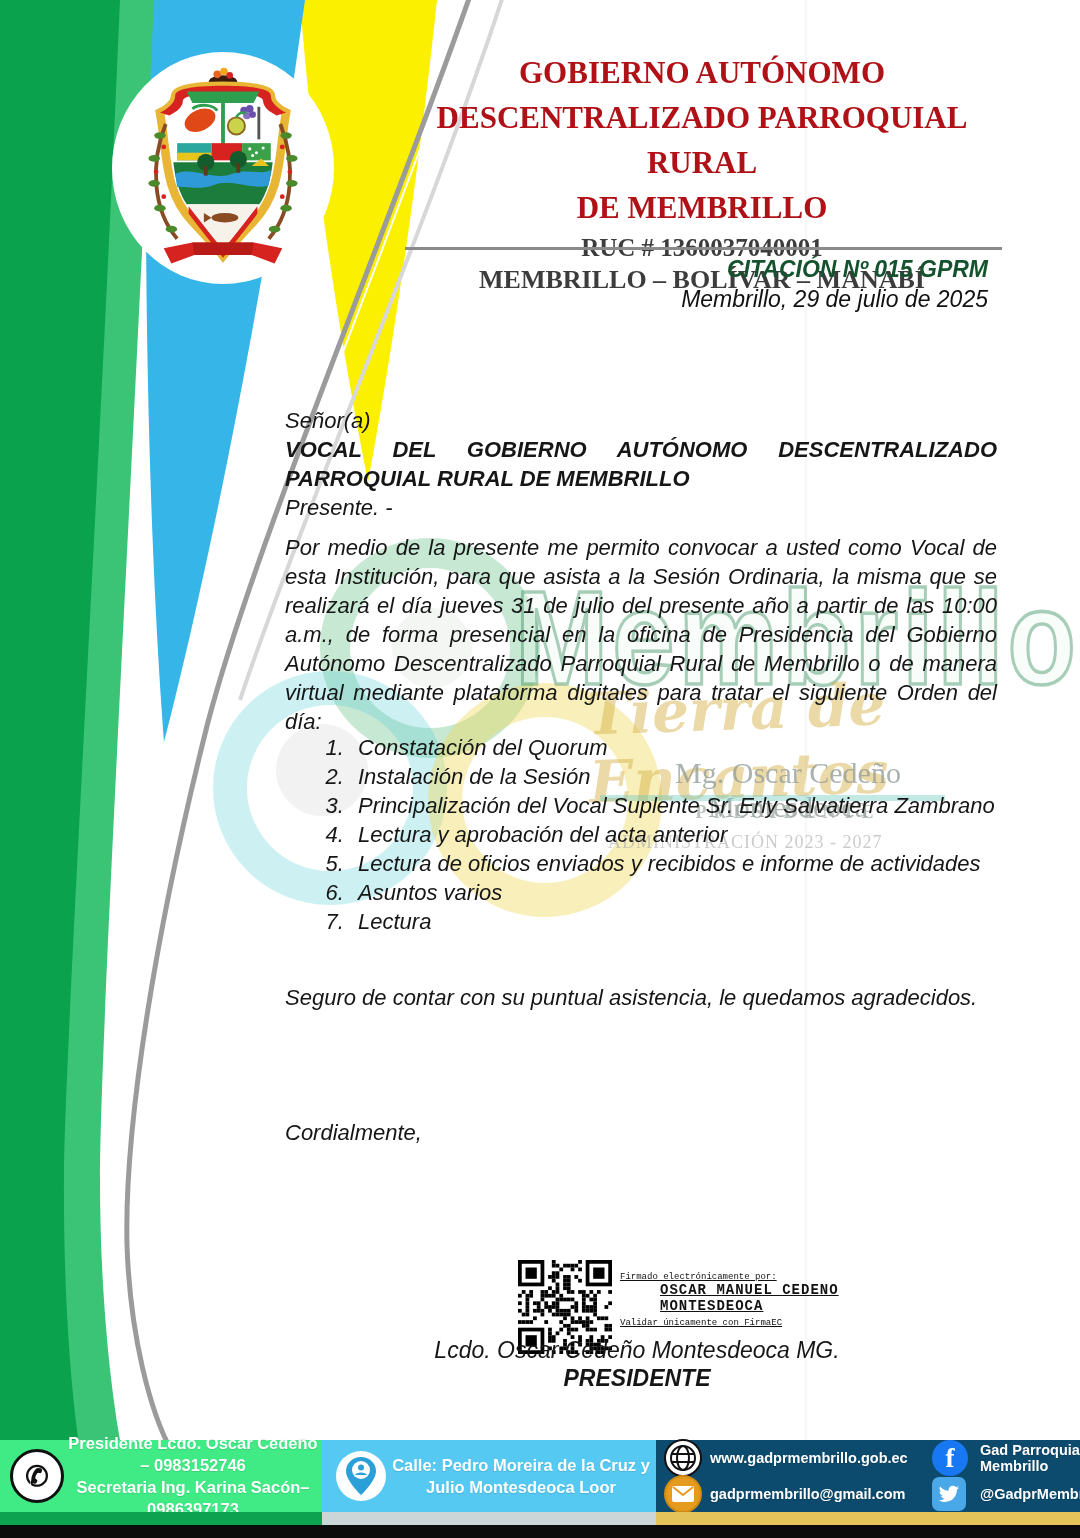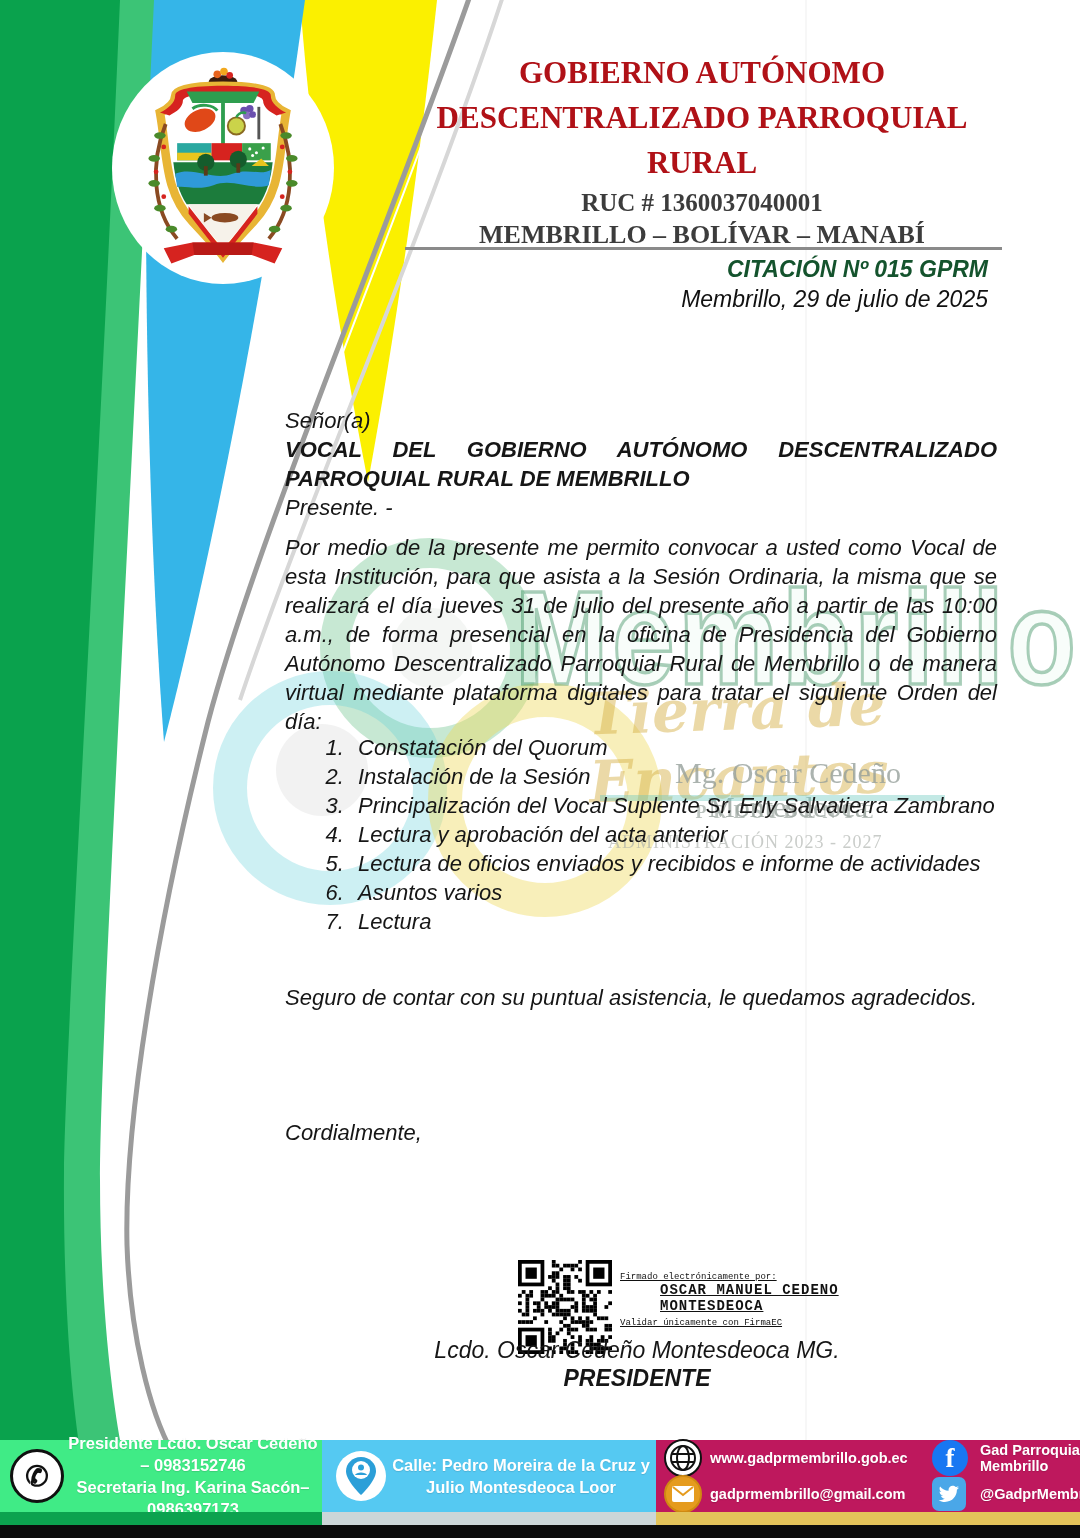--- a/index.html
+++ b/index.html
@@ -54,21 +54,21 @@
               color:#111;font-style:normal;text-decoration:underline;}
   .esign-small{font-size:9px;line-height:10px;}
   .esign-name{font-size:14px;line-height:16px;font-weight:bold;letter-spacing:1px;margin-left:40px;}
   .sig-name{left:285px;top:1336px;width:704px;text-align:center;font-size:23px;line-height:29px;}
   .sig-title{left:285px;top:1364px;width:704px;text-align:center;font-size:23px;line-height:29px;font-weight:bold;}
   
   .footer{position:absolute;left:0;top:1440px;width:1080px;height:72px;display:flex;z-index:4;}
   .f-sec{height:72px;display:flex;align-items:center;color:#fff;font-weight:bold;}
   .f-green{width:322px;background:#40eb86;}
   .f-blue{width:334px;background:#55c9f2;justify-content:flex-end;}
-  .f-yellow{width:424px;background:#be185d;}
+  .f-yellow{width:424px;background:#0c4a6e;}
   .f-text{font-size:16.5px;line-height:22px;text-align:center;flex:1;
           text-shadow:0 1px 1px rgba(0,0,0,0.12);}
   .icon-circle{border-radius:50%;display:flex;align-items:center;justify-content:center;flex:0 0 auto;}
   .phone-circle{width:48px;height:48px;background:#fff;border:3px solid #101010;margin-left:10px;font-size:28px;color:#101010;font-style:normal;}
   .pin-circle{width:50px;height:50px;background:#fff;margin-left:14px;}
   .yellow-grid{display:grid;grid-template-columns:40px 216px 42px auto;grid-auto-rows:34px;
                align-items:center;column-gap:6px;row-gap:2px;padding-left:8px;width:100%;}
   .yg-label{font-size:14.5px;text-align:left;color:#fff;text-shadow:0 1px 1px rgba(0,0,0,0.15);}
   .globe-circle{width:34px;height:34px;background:#fff;border:2px solid #111;}
   .mail-circle{width:34px;height:34px;background:#e59b1e;border:2px solid #cf8a12;}
@@ -183,20 +183,21 @@
         <circle cx="152" cy="136" r="2.5" fill="#d6231f"></circle>
 
       <path d="M28,190 L58,184 H122 L152,190 L144,206 L120,197 H60 L36,206 Z" fill="#d6231f"></path>
       <path d="M58,184 H122 L120,197 H60 Z" fill="#b81a17"></path>
     </svg>
   </div>
 
   <div class="header-block">
     <div class="org-line">GOBIERNO AUTÓNOMO</div>
     <div class="org-line">DESCENTRALIZADO PARROQUIAL RURAL</div>
+    <div class="org-line">DE MEMBRILLO</div>
     <div class="ruc-line">RUC # 1360037040001</div>
     <div class="loc-line">MEMBRILLO – BOLÍVAR – MANABÍ</div>
   </div>
   <div class="loc-underline"></div>
 
   <div class="citation-block">
     <div class="citation-no">CITACIÓN Nº 015 GPRM</div>
     <div class="citation-date">Membrillo, 29 de julio de 2025</div>
   </div>
 

